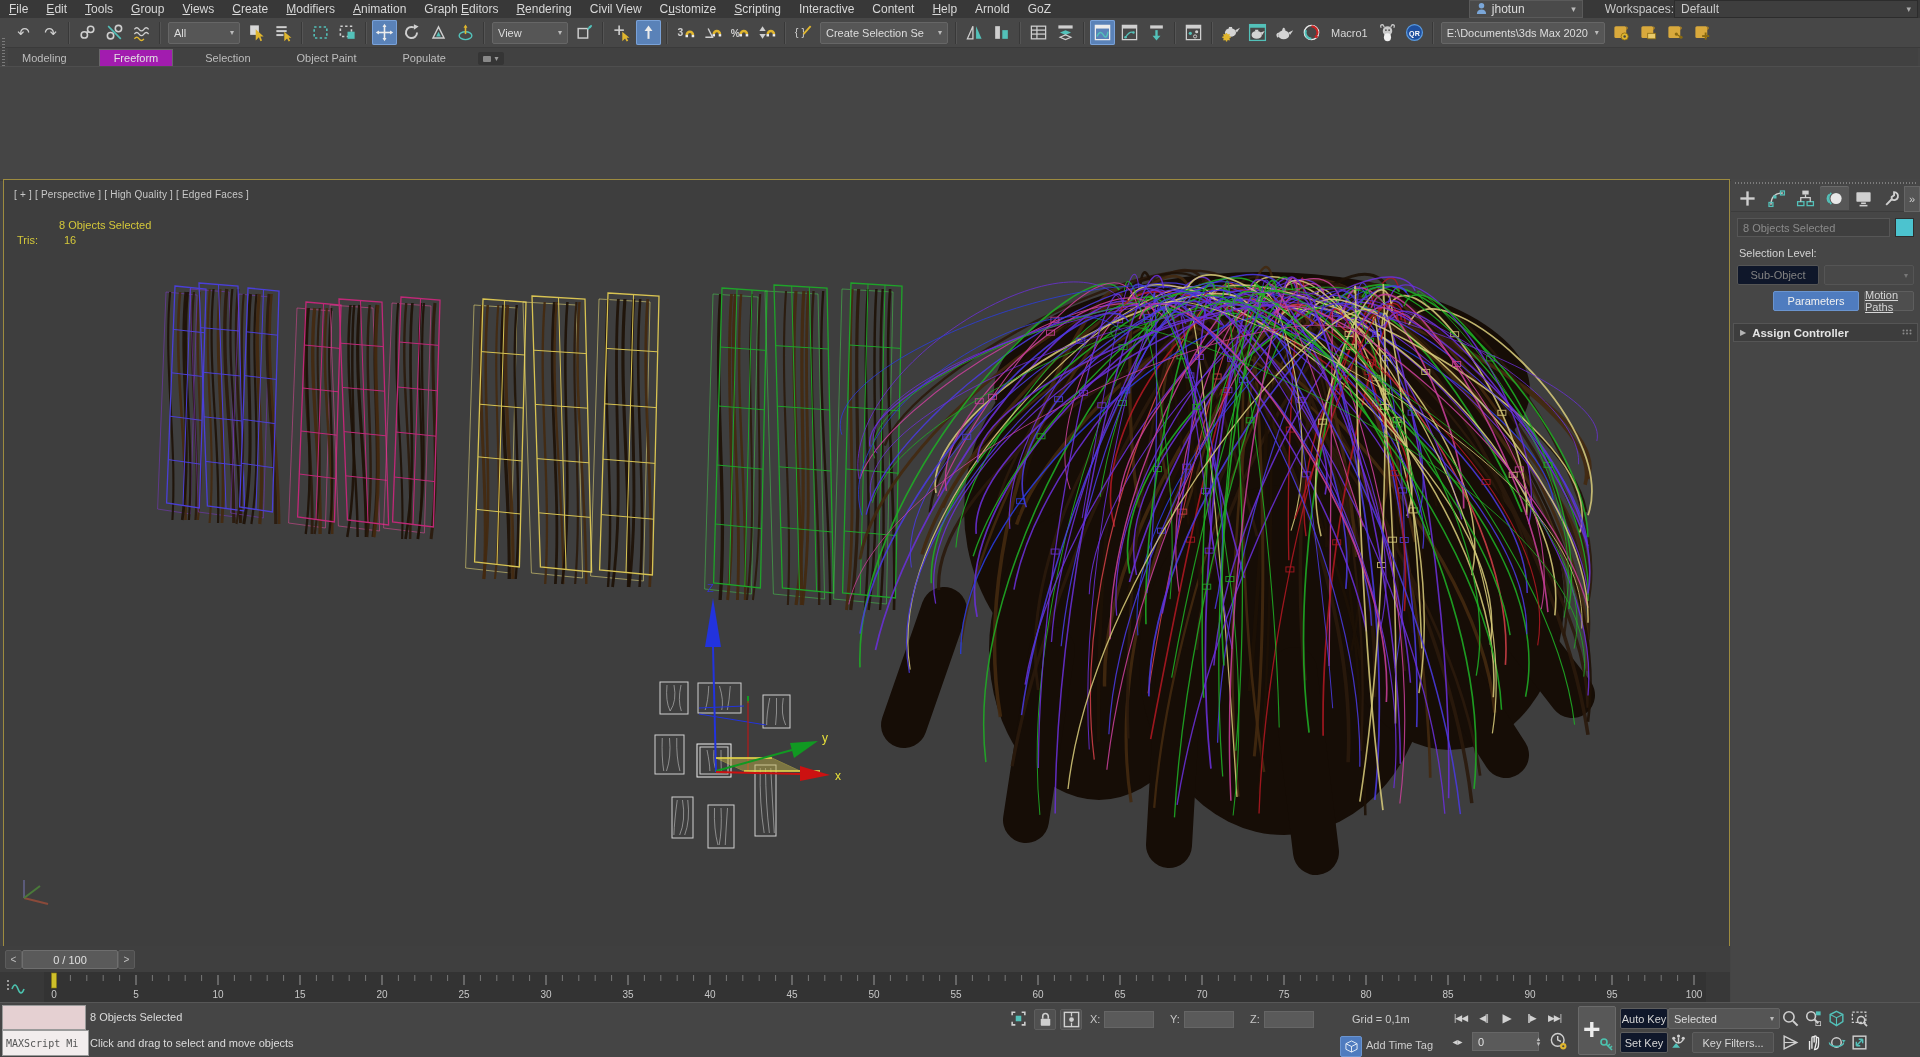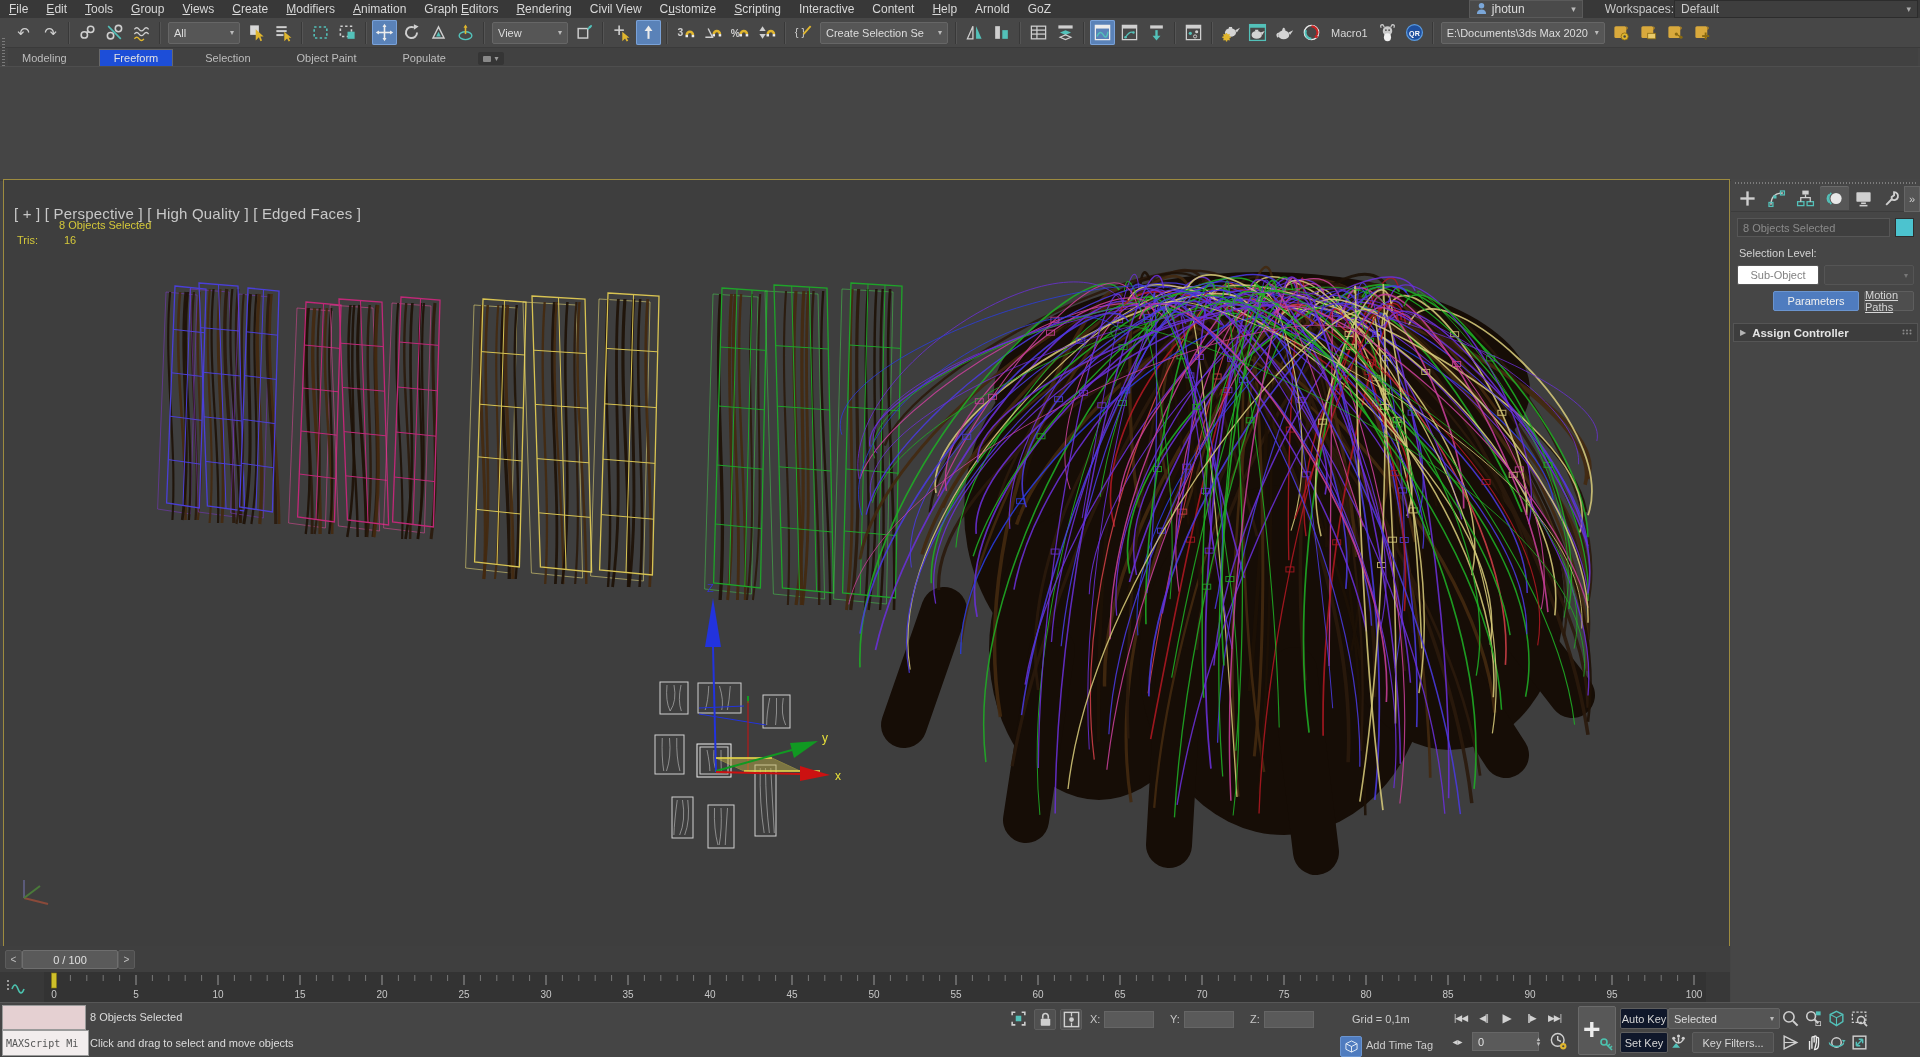--- a/index.html
+++ b/index.html
@@ -30,50 +30,50 @@
   .tb-sep{width:1px;height:22px;background:#383838;border-right:1px solid #555;margin:0 4px;flex:0 0 auto;}
   .tb-dd{height:20px;background:#565656;border:1px solid #666;border-radius:2px;display:flex;
          align-items:center;font-size:11px;color:#ddd;padding:0 5px;margin:0 3px;flex:0 0 auto;overflow:hidden;white-space:nowrap;}
   .tb-dd .car{margin-left:auto;color:#bbb;font-size:8px;padding-left:5px;}
   .tb-text{font-size:11px;color:#d8d8d8;margin:0 6px;flex:0 0 auto;}
   .glyph{font-size:15px;line-height:1;}
   
   #ribbon-tabs{position:absolute;left:8px;top:48px;width:1910px;height:18px;background:#414141;
                display:flex;align-items:flex-end;font-size:11px;color:#bdbdbd;}
   .rtab{padding:2px 14px;margin-right:18px;white-space:nowrap;}
-  .rtab.active{background:#1d4ed8;border:1px solid #686868;border-bottom:none;color:#e2e2e2;}
+  .rtab.active{background:#a21caf;border:1px solid #686868;border-bottom:none;color:#e2e2e2;}
   #rtab-media{width:26px;height:13px;background:#353535;border-radius:2px;display:flex;align-items:center;
               justify-content:center;gap:3px;color:#999;font-size:8px;margin-bottom:1px;}
   #rtab-media .dot{width:8px;height:6px;background:#888;border-radius:1px;}
   #ribbon-body{position:absolute;left:0;top:66px;width:1920px;height:113px;background:#454545;
                border-top:1px solid #4e4e4e;border-bottom:1px solid #3a3a3a;}
   
   #viewport{position:absolute;left:3px;top:179px;width:1725px;height:766px;background:#3e3e3e;
             border:1px solid #9d8b3f;box-sizing:content-box;}
   #vp-svg{position:absolute;left:0;top:0;}
-  #vp-label{position:absolute;left:10px;top:9px;font-size:15px;color:#c8c8c8;letter-spacing:.2px;margin-top:16px;}
+  #vp-label{position:absolute;left:10px;top:9px;font-size:10px;color:#c8c8c8;letter-spacing:.2px;}
   #vp-sel{position:absolute;left:55px;top:39px;font-size:11px;color:#d4c83a;}
   #vp-tris{position:absolute;left:13px;top:54px;font-size:11px;color:#d4c83a;}
   #vp-tris .tv{margin-left:26px;}
   
   #cmd-panel{position:absolute;left:1731px;top:179px;width:189px;height:826px;background:#464646;font-size:11px;}
   #cmd-grip{height:4px;margin:2px 4px 0 4px;background-image:repeating-linear-gradient(90deg,#7b7b7b 0 1px,transparent 1px 3px);background-size:100% 2px;background-repeat:no-repeat;background-position:0 1px;}
   #cmd-tabs{display:flex;align-items:center;height:26px;padding-left:2px;position:relative;border-bottom:1px solid #3c3c3c;}
   .cmd-tab{width:29px;height:24px;display:flex;align-items:center;justify-content:center;border-radius:2px 2px 0 0;}
   .cmd-tab.active{background:#575757;box-shadow:inset 0 1px 0 #6a6a6a;}
   #cmd-chevron{position:absolute;right:0;top:1px;width:14px;height:24px;background:#555;border:1px solid #666;
                color:#ccc;display:flex;align-items:center;justify-content:center;font-size:11px;}
   .cmd-row{display:flex;align-items:center;margin:6px 6px 0 6px;gap:5px;}
   #sel-field{flex:1;height:17px;background:#3f3f3f;border:1px solid #565656;color:#8a8a8a;
              display:flex;align-items:center;padding:0 5px;}
   #obj-color{width:17px;height:17px;border:1px solid #2e2e2e;}
   #sel-level-label{margin:10px 0 0 8px;color:#d2d2d2;}
   .cbtn{height:18px;display:flex;align-items:center;justify-content:center;background:#4e4e4e;
         border:1px solid #5e5e5e;border-radius:2px;color:#d6d6d6;}
-  .cbtn.disabled{color:#828282;background:#ffffff;border-color:#555;}
+  .cbtn.disabled{color:#828282;background:#0f172a;border-color:#555;}
   .cbtn.primary{background:#4f7cbf;border-color:#6a94cf;color:#f0f0f0;}
   #subobj-dd{flex:1;height:18px;background:#484848;border:1px solid #555;border-radius:2px;display:flex;
              align-items:center;}
   #subobj-dd .car{margin-left:auto;color:#777;font-size:8px;padding-right:5px;}
   #assign-ctrl{margin:12px 2px 0 2px;height:17px;background:#3d3d3d;border:1px solid #555;
                display:flex;align-items:center;color:#e4e4e4;}
   #assign-ctrl .arr{color:#b5b5b5;font-size:8px;margin:0 6px;}
   #assign-ctrl b{font-size:11.5px;}
   #assign-ctrl .grip-dots{margin-left:auto;margin-right:5px;}
   

